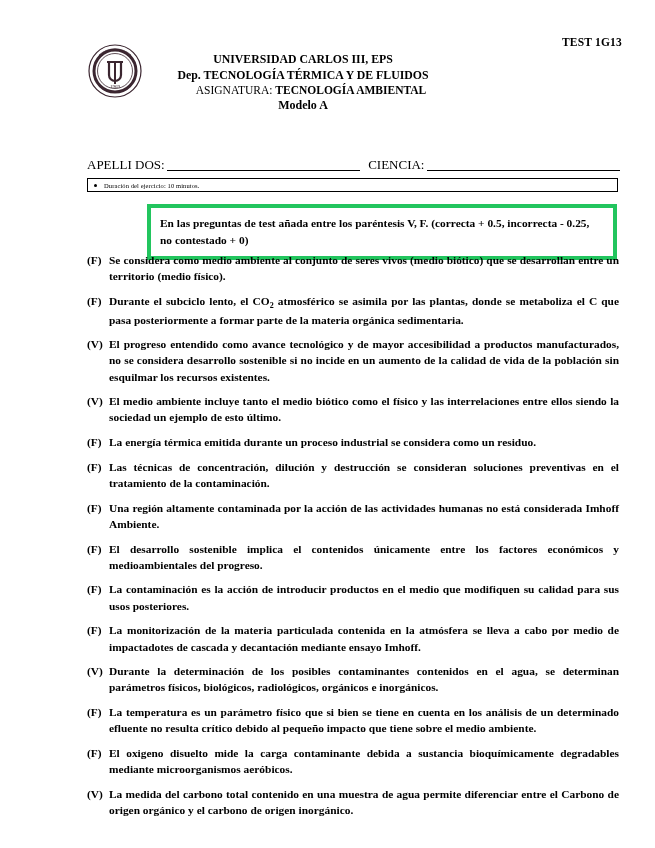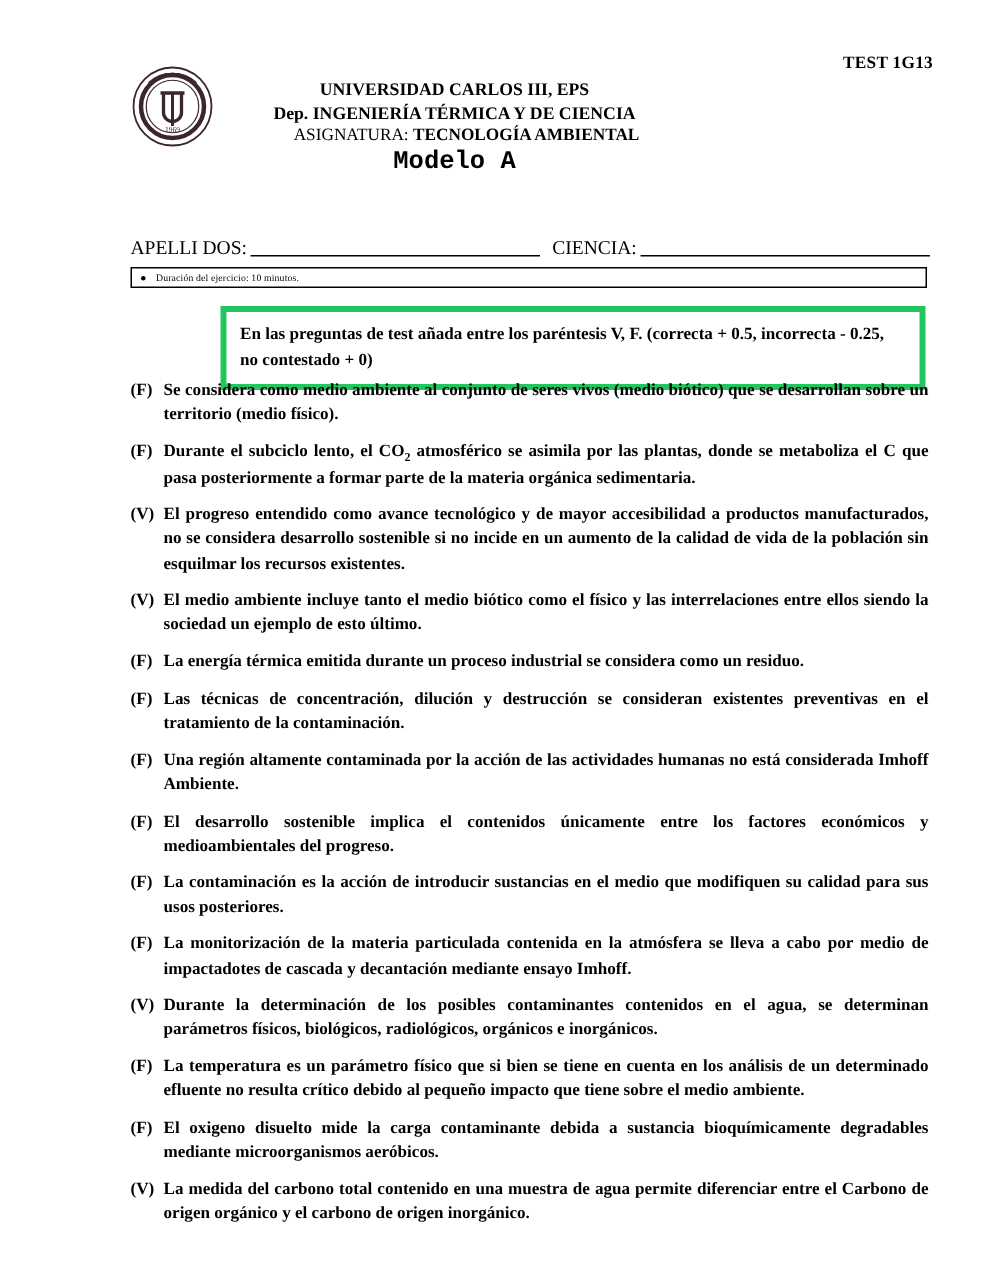--- a/index.html
+++ b/index.html
@@ -48,21 +48,21 @@
     width: 556px;
     text-align: center;
     font-weight: bold;
     line-height: 1.32;
   }
   .header .l1 { font-size: 11.8px; }
   .header .l2 { font-size: 11.8px; }
   .header .l3 { font-size: 11.8px; }
   .header .l4 { font-size: 11.5px; font-weight: normal; padding-left: 16px; }
   .header .l4 b { font-weight: bold; }
-  .header .l5 { font-size: 17px; font-weight: bold; font-family: Liberation Mono, monospace; }
+  .header .l5 { font-size: 12px; font-weight: bold; }
 
   
   .fields {
     position: absolute;
     top: 157px;
     left: 62px;
     width: 533px;
     font-size: 13px;
     display: flex;
     font-family: Liberation Serif, serif;
@@ -159,21 +159,21 @@
       <circle cx="28" cy="28" r="17.5" fill="none" stroke="#3b2630" stroke-width="0.8"></circle>
       <path d="M20 19 h16 M22 19 v13 a6 6 0 0 0 12 0 v-13" fill="none" stroke="#3b2630" stroke-width="2.2"></path>
       <path d="M28 19 v22" stroke="#3b2630" stroke-width="2"></path>
       <text x="28" y="45" font-size="5" text-anchor="middle" fill="#3b2630" font-family="Liberation Serif, serif">1969</text>
       <path d="M12 12 a24 24 0 0 1 32 0" fill="none" stroke="#3b2630" stroke-width="0.7"></path>
     </svg>
   </div>
 
   <div class="header">
     <div class="l1">UNIVERSIDAD CARLOS III, EPS</div>
-    <div class="l2">Dep. INGENIERÍA TÉRMICA Y DE CIENCIA</div>
+    <div class="l2">Dep. TECNOLOGÍA TÉRMICA Y DE FLUIDOS</div>
     <div class="l4"><span>ASIGNATURA: </span><b>TECNOLOGÍA AMBIENTAL</b></div>
     <div class="l5">Modelo A</div>
   </div>
 
   <div class="fields">
     <span class="fld-label">APELLI DOS:</span>
     <span class="fld-line"></span>
     <span class="fld-gap"></span>
     <span class="fld-label">CIENCIA:</span>
     <span class="fld-line"></span>
@@ -183,21 +183,21 @@
     <span class="bullet"></span>
     <span class="dtext">Duración del ejercicio:  10 minutos.</span>
   </div>
 
   <div class="instruction">En las preguntas de test añada entre los paréntesis V, F. (correcta + 0.5, incorrecta - 0.25, no contestado + 0)</div>
 
   <div class="questions">
 
     <div class="q">
       <span class="mark">(F)</span>
-      <span class="body">Se considera como medio ambiente al conjunto de seres vivos (medio biótico) que se desarrollan sobre un territorio (medio físico).</span>
+      <span class="body">Se considera como medio ambiente al conjunto de seres vivos (medio biótico) que se desarrollan entre un territorio (medio físico).</span>
     </div>
 
     <div class="q">
       <span class="mark">(F)</span>
       <span class="body">Durante el subciclo lento, el CO<sub>2</sub> atmosférico se asimila por las plantas, donde se metaboliza el C que pasa posteriormente a formar parte de la materia orgánica sedimentaria.</span>
     </div>
 
     <div class="q">
       <span class="mark">(V)</span>
       <span class="body">El progreso entendido como avance tecnológico y de mayor accesibilidad a productos manufacturados, no se considera desarrollo sostenible si no incide en un aumento de la calidad de vida de la población sin esquilmar los recursos existentes.</span>
@@ -208,36 +208,36 @@
       <span class="body">El medio ambiente incluye tanto el medio biótico como el físico y las interrelaciones entre ellos siendo la sociedad un ejemplo de esto último.</span>
     </div>
 
     <div class="q">
       <span class="mark">(F)</span>
       <span class="body">La energía térmica emitida durante un proceso industrial se considera como un residuo.</span>
     </div>
 
     <div class="q">
       <span class="mark">(F)</span>
-      <span class="body">Las técnicas de concentración, dilución y destrucción se consideran existentes preventivas en el tratamiento de la contaminación.</span>
+      <span class="body">Las técnicas de concentración, dilución y destrucción se consideran soluciones preventivas en el tratamiento de la contaminación.</span>
     </div>
 
     <div class="q">
       <span class="mark">(F)</span>
       <span class="body">Una región altamente contaminada por la acción de las actividades humanas no está considerada Imhoff Ambiente.</span>
     </div>
 
     <div class="q">
       <span class="mark">(F)</span>
       <span class="body">El desarrollo sostenible implica el contenidos únicamente entre los factores económicos y medioambientales del progreso.</span>
     </div>
 
     <div class="q">
       <span class="mark">(F)</span>
-      <span class="body">La contaminación es la acción de introducir sustancias en el medio que modifiquen su calidad para sus usos posteriores.</span>
+      <span class="body">La contaminación es la acción de introducir productos en el medio que modifiquen su calidad para sus usos posteriores.</span>
     </div>
 
     <div class="q">
       <span class="mark">(F)</span>
       <span class="body">La monitorización de la materia particulada contenida en la atmósfera se lleva a cabo por medio de impactadotes de cascada y decantación mediante ensayo Imhoff.</span>
     </div>
 
     <div class="q">
       <span class="mark">(V)</span>
       <span class="body">Durante la determinación de los posibles contaminantes contenidos en el agua, se determinan parámetros físicos, biológicos, radiológicos, orgánicos e inorgánicos.</span>

